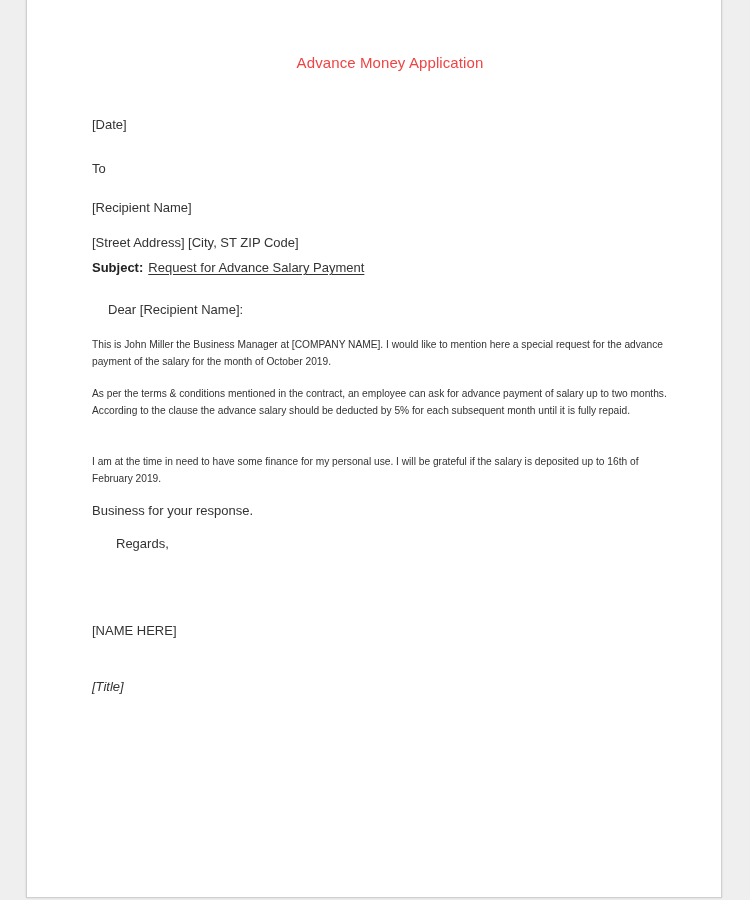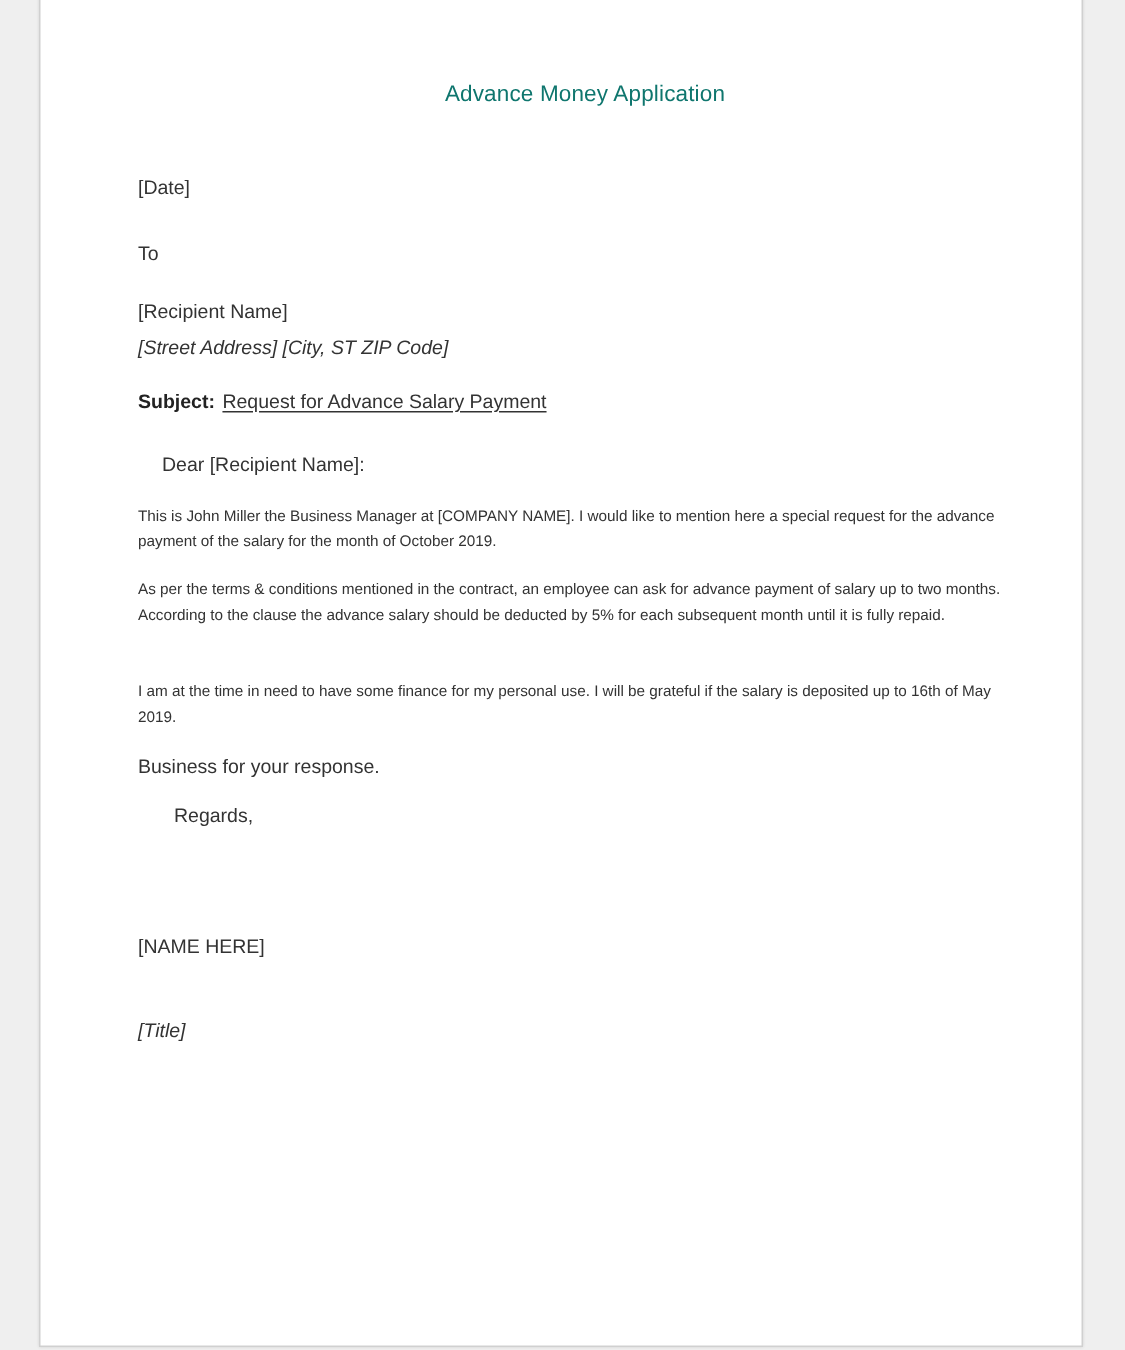--- a/index.html
+++ b/index.html
@@ -22,21 +22,21 @@
       font-family: "Liberation Sans", "DejaVu Sans", sans-serif;
       color: #2b2b2b;
     }
     .title {
       position: absolute;
       left: 0;
       right: 0;
       top: 55px;
       text-align: center;
       font-size: 15px;
-      color: #0f766e;
+      color: #ef4444;
       letter-spacing: 0.1px;
       margin-left: 32px;
     }
     .line {
       position: absolute;
       left: 65px;
       font-size: 13px;
       line-height: 16.5px;
       white-space: nowrap;
       color: #333333;
@@ -72,33 +72,33 @@
 <body>
 
 <div class="page">
   <div class="title">Advance Money Application</div>
 
   <div class="line" style="top:118px;">[Date]</div>
 
   <div class="line" style="top:162px;">To</div>
 
   <div class="line" style="top:201px;">[Recipient Name]</div>
-  <div class="line" style="top:225px;font-style:italic;">[Street Address] [City, ST ZIP Code]</div>
+  <div class="line" style="top:236px;">[Street Address] [City, ST ZIP Code]</div>
 
   <div class="line" style="top:261px;">
     <span class="subject-label">Subject:</span><span class="subject-text">Request for Advance Salary Payment</span>
   </div>
 
   <div class="line" style="top:303px;margin-left:16px;">Dear [Recipient Name]:</div>
 
   <div class="para" style="top:338px;">This is John Miller the Business Manager at [COMPANY NAME]. I would like to mention here a special request for the advance payment of the salary for the month of October 2019.</div>
 
   <div class="para" style="top:387px;">As per the terms &amp; conditions mentioned in the contract, an employee can ask for advance payment of salary up to two months. According to the clause the advance salary should be deducted by 5% for each subsequent month until it is fully repaid.</div>
 
-  <div class="para" style="top:455px;">I am at the time in need to have some finance for my personal use. I will be grateful if the salary is deposited up to 16th of May 2019.</div>
+  <div class="para" style="top:455px;">I am at the time in need to have some finance for my personal use. I will be grateful if the salary is deposited up to 16th of February 2019.</div>
 
   <div class="line" style="top:504px;">Business for your response.</div>
 
   <div class="line" style="top:537px;padding-left:24px;">Regards,</div>
 
   <div class="line" style="top:624px;">[NAME HERE]</div>
   <div class="line" style="top:680px;font-style:italic;">[Title]</div>
 
 </div>
 

